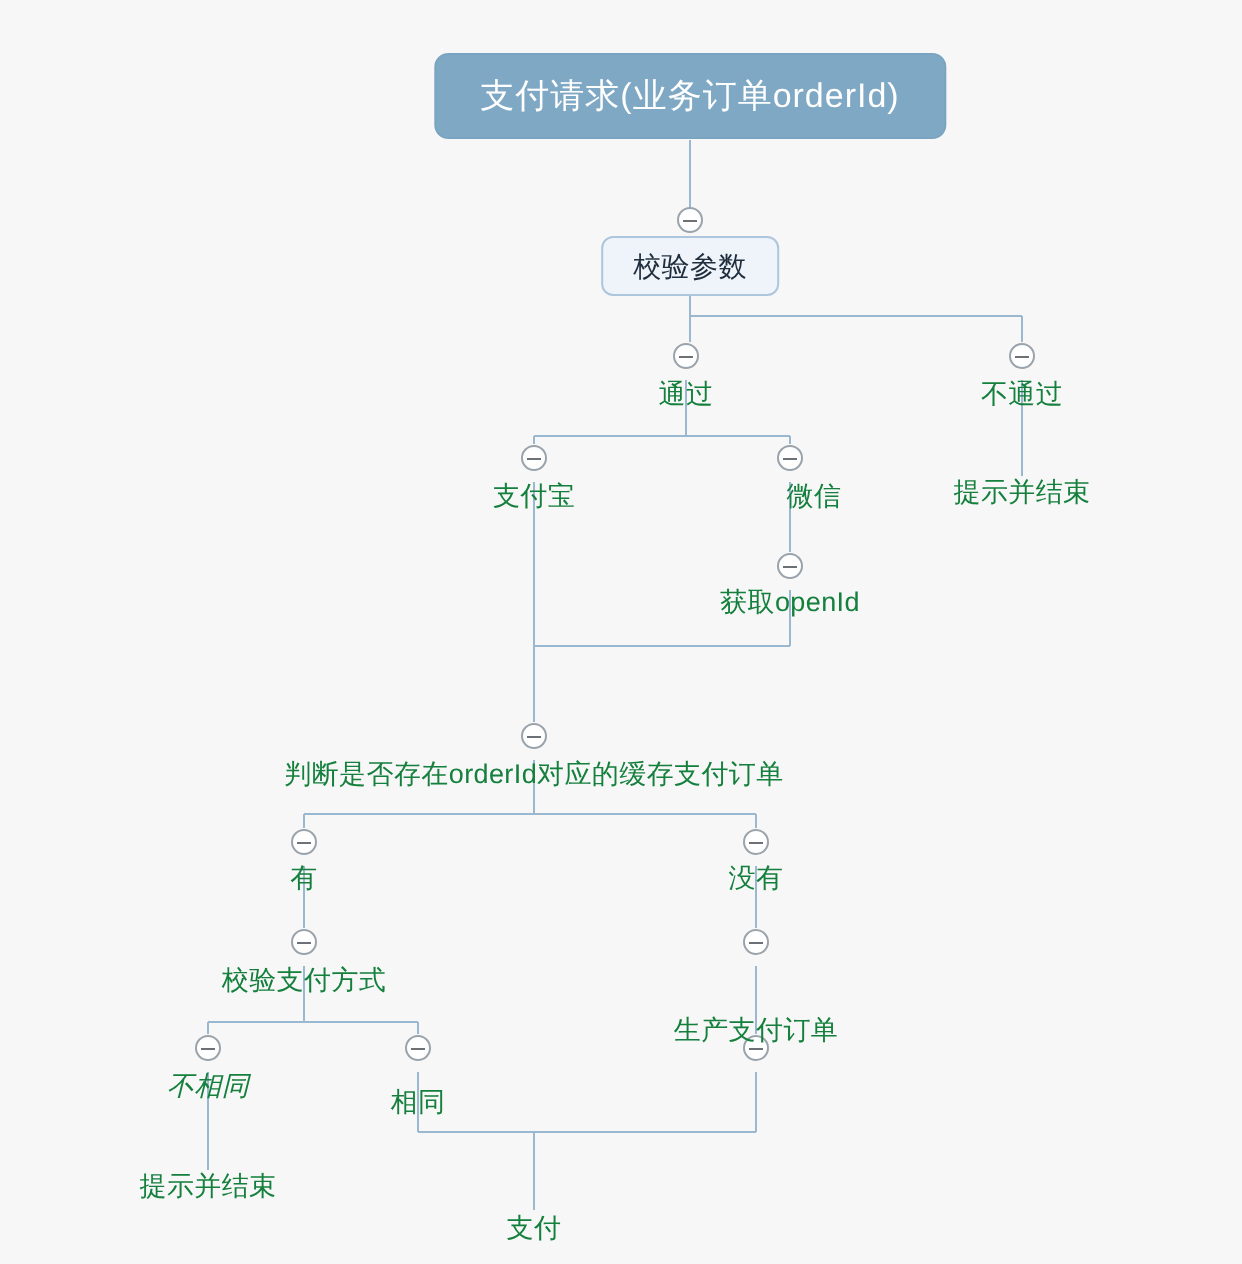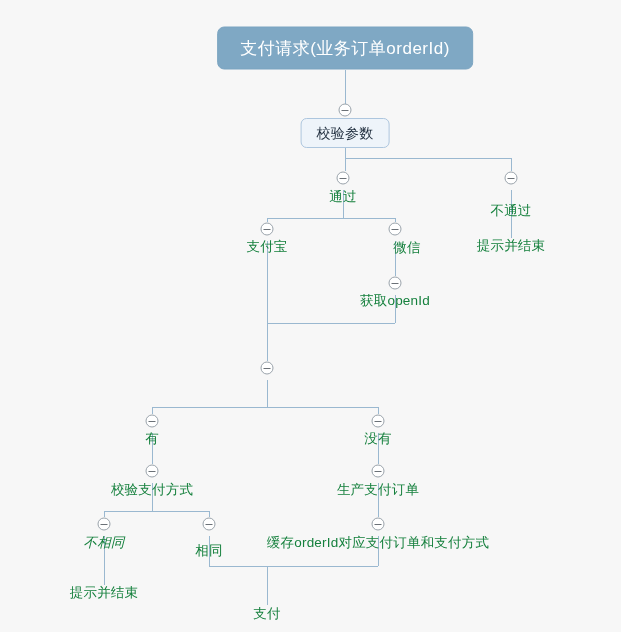--- a/index.html
+++ b/index.html
@@ -122,42 +122,42 @@
   <div class="toggle" style="left:104px; top:524px;"></div>
   <div class="toggle" style="left:209px; top:524px;"></div>
   <div class="toggle" style="left:378px; top:524px;"></div>
 
   <div class="node root" style="left:345px; top:48px;">支付请求(业务订单orderId)</div>
 
   <div class="node boxed" style="left:345px; top:133px;">校验参数</div>
 
   <div class="node" style="left:343px; top:197px;">通过</div>
 
-  <div class="node" style="left:511px; top:211px;">不通过</div>
+  <div class="node" style="left:511px; top:197px;">不通过</div>
 
   <div class="node" style="left:511px; top:246px;">提示并结束</div>
 
-  <div class="node" style="left:267px; top:248px;font-family:Liberation Mono, monospace;">支付宝</div>
+  <div class="node" style="left:267px; top:248px;">支付宝</div>
 
   <div class="node" style="left:407px; top:248px;">微信</div>
 
   <div class="node" style="left:395px; top:301px;text-align:right;">获取openId</div>
 
+  <div class="node" style="left:267px; top:387px;">判断是否存在orderId对应的缓存支付订单</div>
 
   <div class="node" style="left:152px; top:439px;">有</div>
 
   <div class="node" style="left:378px; top:439px;">没有</div>
 
   <div class="node" style="left:152px; top:490px;font-family:Liberation Serif, serif;">校验支付方式</div>
 
-  <div class="node" style="left:378px; top:490px;">生产支付订单</div>
+  <div class="node" style="left:378px; top:515px;">生产支付订单</div>
 
   <div class="node" style="left:104px; top:543px;font-style:italic;">不相同</div>
 
   <div class="node" style="left:209px; top:551px;">相同</div>
 
-  <div class="node" style="left:378px; top:543px;">缓存orderId对应支付订单和支付方式</div>
 
   <div class="node" style="left:104px; top:593px;">提示并结束</div>
 
   <div class="node" style="left:267px; top:614px;">支付</div>
 
 </div>
 
 </body></html>

